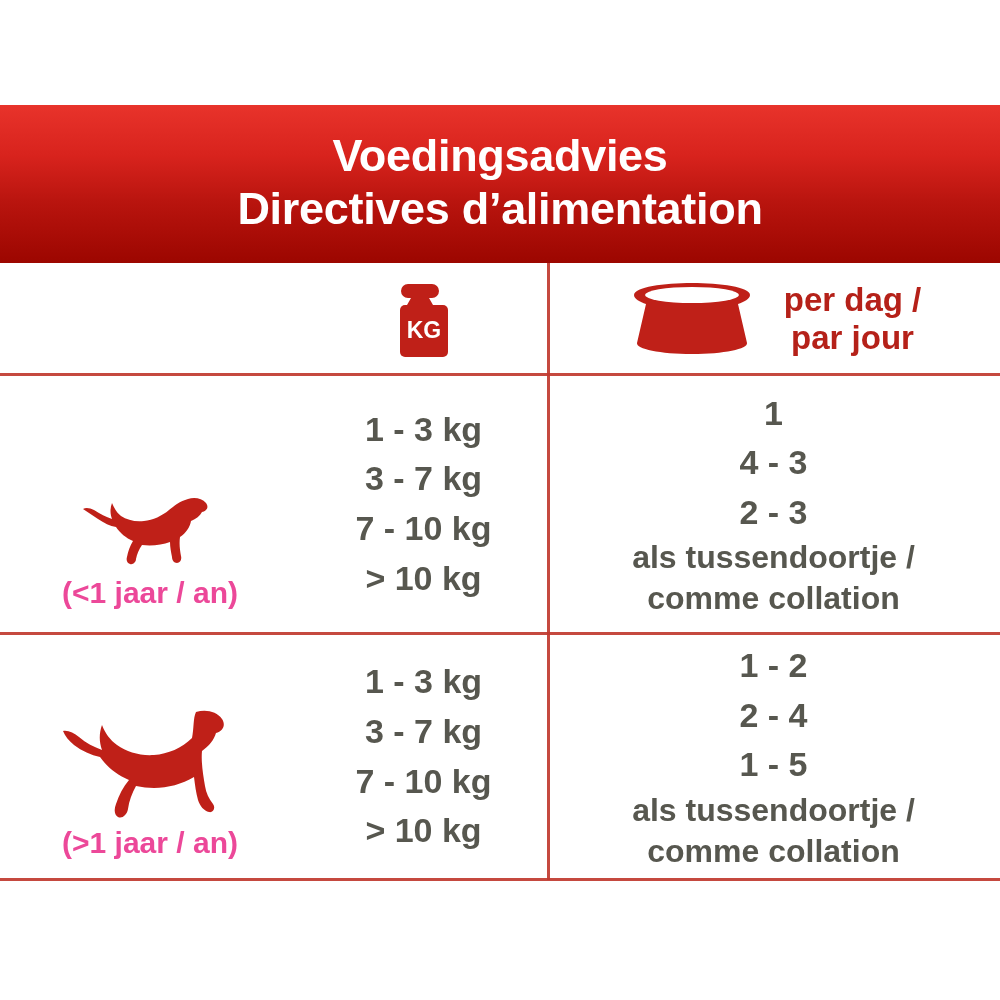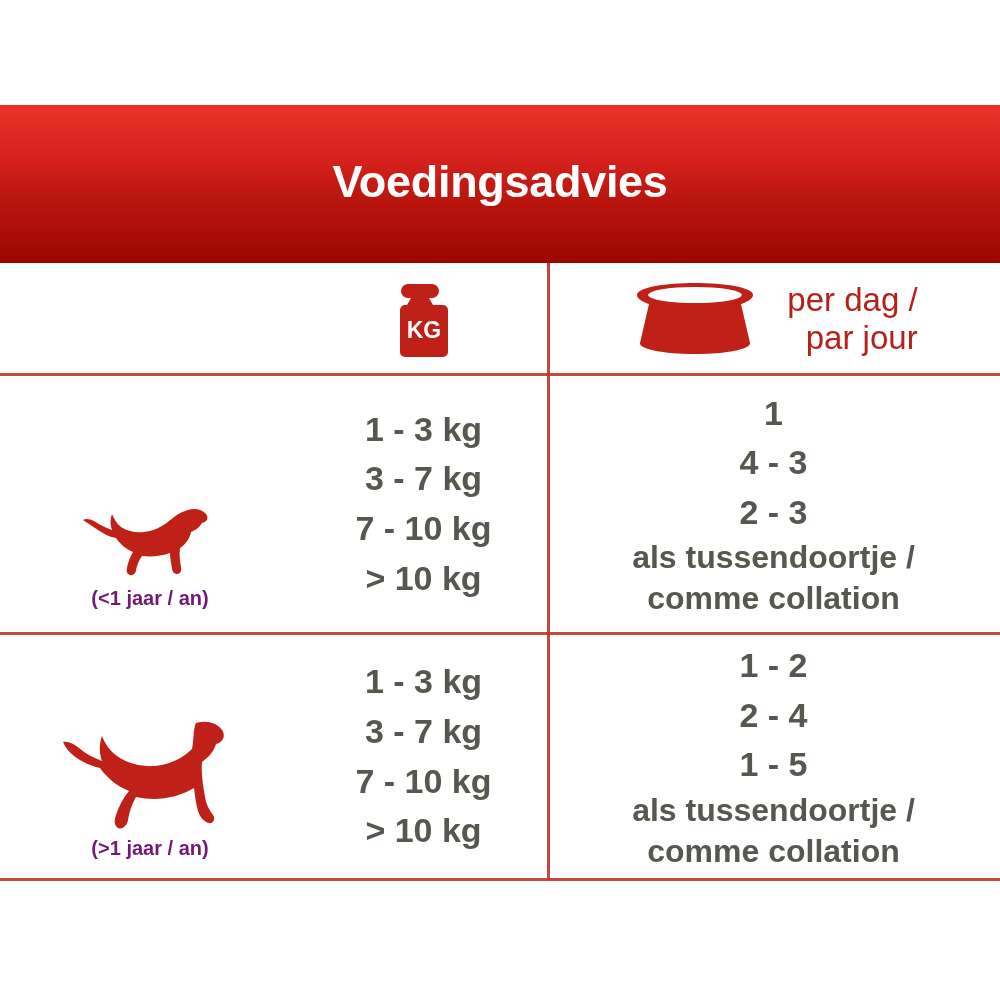--- a/index.html
+++ b/index.html
@@ -104,64 +104,65 @@
 
   .head-amount {
     display: flex;
     align-items: center;
     justify-content: center;
     gap: 26px;
     width: 100%;
   }
   .perday-text {
     color: #b52119;
-    font-weight: normal;
+    font-weight: bold;
     font-size: 33px;
     line-height: 1.15;
-    text-align: right;
+    text-align: center;
     white-space: nowrap;
   }
 
   
   .data-value {
     color: #57574f;
     font-weight: bold;
     font-size: 34px;
     line-height: 1.46;
     text-align: center;
     white-space: nowrap;
   }
   .data-value.wide {
     font-size: 32px;
     line-height: 1.28;
   }
   .animal-label {
-    color: #701a75;
-    font-weight: bold;
-    font-size: 20px;
+    color: #ec4899;
+    font-weight: bold;
+    font-size: 30px;
     white-space: nowrap;
   }
   .dog-wrap {
     display: flex;
     align-items: flex-end;
     justify-content: center;
     height: 120px;
   }
   .amount-stack {
     display: flex;
     flex-direction: column;
     align-items: center;
     justify-content: center;
   }
 </style>
 </head>
 <body>
 
 <div class="header-band">
   <div class="header-line header-line-1">Voedingsadvies</div>
+  <div class="header-line header-line-2">Directives d’alimentation</div>
 </div>
 
 <div class="table">
 
   <div class="rule" style="top:110px;"></div>
   <div class="rule" style="top:369px;"></div>
   <div class="rule" style="top:615px;"></div>
 
   <div class="vrule" style="top:0px; height:112px;"></div>
   <div class="vrule" style="top:112px; height:259px;"></div>

